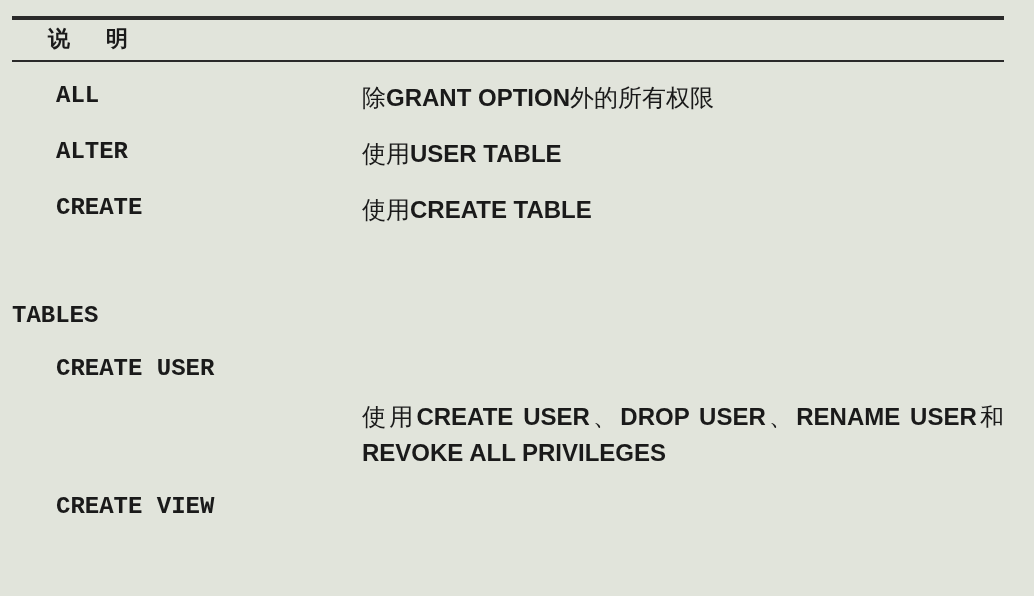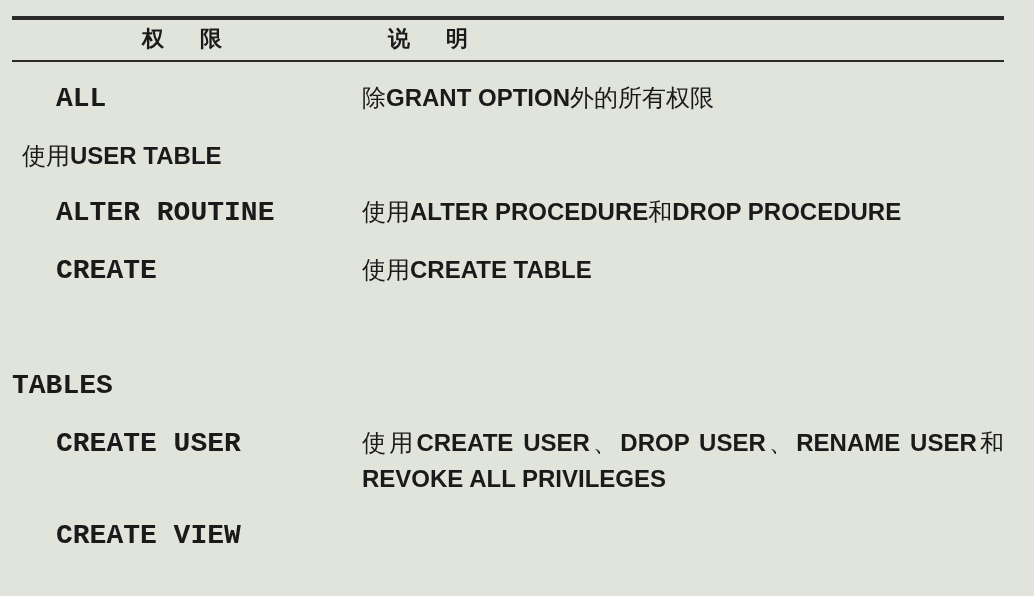--- a/index.html
+++ b/index.html
@@ -43,21 +43,21 @@
     }
     .tbody { padding-top: 4px; }
     .row {
       display: flex;
       align-items: flex-start;
       padding: 10px 0 10px 0;
     }
     .priv {
       width: 340px;
       font-family: "Courier New", monospace;
-      font-size: 28px;
+      font-size: 24px;
       font-weight: bold;
       padding-left: 44px;
       line-height: 1.35;
       word-wrap: break-word;
     }
     .desc {
       flex: 1;
       font-size: 24px;
       line-height: 1.5;
       padding-left: 10px;
@@ -68,68 +68,62 @@
       font-weight: bold;
     }
   </style>
 </head>
 <body>
 
 <div class="page">
   <div class="rule-thick"></div>
 
   <div class="header-row">
-    <div class="col-head-priv">权限</div>
     <div class="col-head-desc">说明</div>
   </div>
 
   <div class="rule-thin"></div>
 
   <div class="tbody">
 
     <div class="row">
       <div class="priv">ALL</div>
       <div class="desc">
         <span>除</span><span class="mono">GRANT OPTION</span><span>外的所有权限</span>
       </div>
     </div>
 
     <div class="row">
+      <div class="priv">ALTER</div>
       <div class="desc">
         <span>使用</span><span class="mono">USER TABLE</span>
       </div>
     </div>
 
-    <div class="row">
-      <div class="priv">ALTER ROUTINE</div>
-      <div class="desc">
-        <span>使用</span><span class="mono">ALTER PROCEDURE</span><span>和</span><span class="mono">DROP PROCEDURE</span>
-      </div>
-    </div>
 
     <div class="row">
       <div class="priv">CREATE</div>
       <div class="desc">
         <span>使用</span><span class="mono">CREATE TABLE</span>
       </div>
     </div>
 
     <div class="row">
     </div>
 
     <div class="row">
       <div class="priv">
         <br>
         <span style="margin-left:-44px">TABLES</span>
       </div>
     </div>
 
     <div class="row">
       <div class="priv">CREATE USER</div>
-      <div class="desc" style="text-align:justify;">
+      <div class="desc" style="text-align:justify;margin-top:46px;">
         <span>使用</span><span class="mono">CREATE USER</span><span>、</span><span class="mono">DROP USER</span><span>、</span><span class="mono">RENAME USER</span><span>和</span><span class="mono">REVOKE ALL PRIVILEGES</span>
       </div>
     </div>
 
     <div class="row">
       <div class="priv">CREATE VIEW</div>
     </div>
 
   </div>
 </div>

